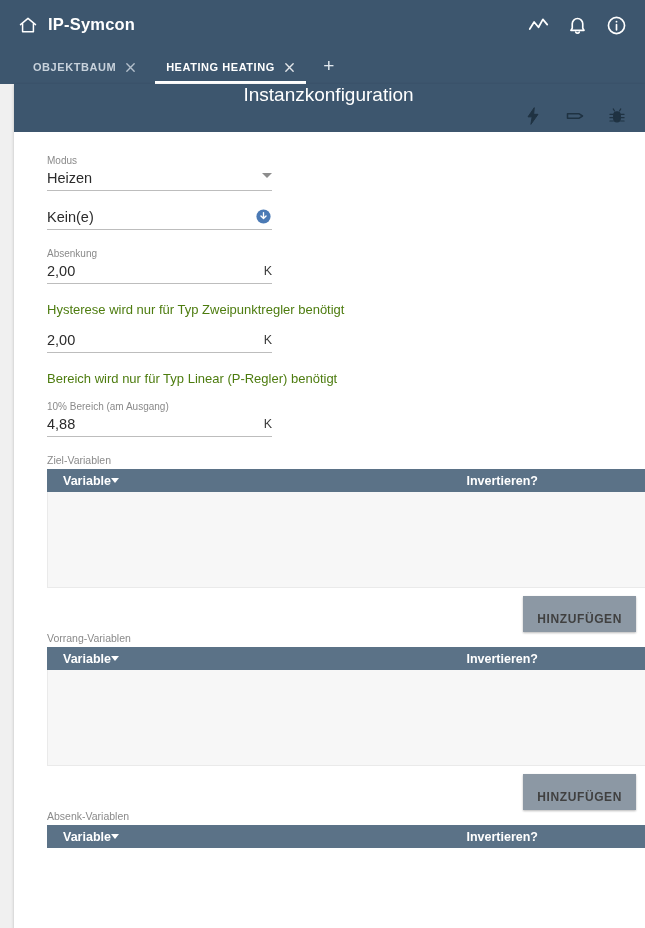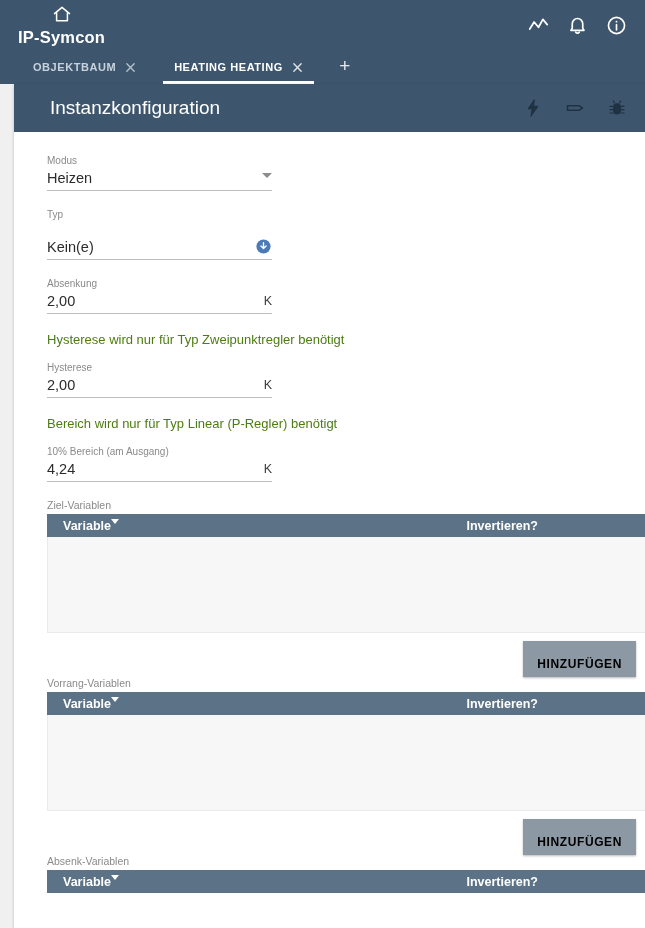--- a/index.html
+++ b/index.html
@@ -21,24 +21,22 @@
   .topbar {
     position: relative;
     height: 50px;
     background: #3d566e;
     display: flex;
     align-items: center;
     padding: 0 18px;
   }
   .brand {
     display: flex;
-    align-items: center;
-    gap: 4px;
+    gap: 10px;
     color: #ffffff;
-    flex-direction: column;
   }
   .brand-logo { width: 20px; height: 20px; display: block; }
   .brand-title {
     font-size: 16.5px;
     font-weight: bold;
     letter-spacing: .2px;
     color: #ffffff;
   }
   .topbar-right {
     margin-left: auto;
@@ -48,21 +46,21 @@
   }
   .topbar-right .tb-icon { width: 21px; height: 21px; display: block; cursor: pointer; }
 
   
   .tabstrip {
     height: 34px;
     background: #3d566e;
     display: flex;
     align-items: flex-end;
     padding-left: 22px;
-    gap: 16px;
+    gap: 8px;
   }
   .tab {
     display: flex;
     align-items: center;
     gap: 9px;
     height: 34px;
     padding: 0 11px;
     color: #c8d2dc;
     font-size: 11px;
     font-weight: bold;
@@ -96,22 +94,23 @@
     width: 631px;
     min-height: 860px;
     background: #ffffff;
     box-shadow: 0 1px 3px rgba(0,0,0,.22);
   }
   .card-header {
     height: 48px;
     background: #3d566e;
     display: flex;
     align-items: center;
-    padding: 0 18px 0 36px;
+    padding: 0 18px 0 16px;
     position: relative;
+    flex-direction: column;
   }
   .card-title {
     color: #ffffff;
     font-size: 19px;
     font-weight: normal;
   }
   .card-header-icons {
     margin-left: auto;
     display: flex;
     align-items: center;
@@ -185,21 +184,21 @@
   .tbl-head {
     height: 23px;
     background: #5b7287;
     display: flex;
     align-items: center;
     color: #ffffff;
     font-size: 12.5px;
     font-weight: bold;
     padding: 0 12px 0 16px;
   }
-  .th-variable { display: flex; gap: 0; }
+  .th-variable { display: flex; align-items: center; gap: 0; }
   .th-caret {
     width: 0; height: 0;
     border-left: 4.5px solid transparent;
     border-right: 4.5px solid transparent;
     border-top: 5px solid #ffffff;
   }
   .th-invert { margin-left: auto; padding-right: 98px; }
   .tbl-body {
     height: 96px;
     background: #f7f7f7;
@@ -207,21 +206,21 @@
     border-top: 0;
   }
   .tbl-footer {
     display: flex;
     justify-content: flex-end;
     padding: 8px 12px 0 0;
     height: 44px;
   }
   .btn-add {
     background: #8c98a4;
-    color: #000000;
+    color: #404040;
     font-size: 12px;
     font-weight: bold;
     letter-spacing: .6px;
     border: 0;
     padding: 16px 14px;
     box-shadow: 0 1px 2px rgba(0,0,0,.28);
     cursor: pointer;
     font-family: "Liberation Sans", sans-serif;
   }
 </style>
@@ -309,21 +308,20 @@
 
       <div class="field">
         <div class="field-label">Modus</div>
         <div class="field-row">
           <span class="field-value">Heizen</span>
           <span class="caret"></span>
         </div>
       </div>
 
       <div class="field">
-        <div class="field-label">Typ</div>
       </div>
 
       <div class="field">
         <div class="field-row">
           <span class="field-value">Kein(e)</span>
           <span class="dl-icon">
             <svg viewBox="0 0 24 24" width="17" height="17">
               <circle cx="12" cy="12" r="10" fill="#4b7ab5"></circle>
               <path d="M12 6.5v8M8.4 11.2 12 14.8l3.6-3.6" fill="none" stroke="#ffffff" stroke-width="1.9" stroke-linecap="round" stroke-linejoin="round"></path>
             </svg>
@@ -335,33 +333,32 @@
         <div class="field-label">Absenkung</div>
         <div class="field-row">
           <span class="field-value">2,00</span>
           <span class="field-unit">K</span>
         </div>
       </div>
 
       <div class="note">Hysterese wird nur für Typ Zweipunktregler benötigt</div>
 
       <div class="field">
-        <div class="field-label">Hysterese</div>
         <div class="field-row">
           <span class="field-value">2,00</span>
           <span class="field-unit">K</span>
         </div>
       </div>
 
       <div class="note">Bereich wird nur für Typ Linear (P-Regler) benötigt</div>
 
       <div class="field">
         <div class="field-label">10% Bereich (am Ausgang)</div>
         <div class="field-row">
-          <span class="field-value">4,24</span>
+          <span class="field-value">4,88</span>
           <span class="field-unit">K</span>
         </div>
       </div>
 
       <div class="table-block">
         <div class="table-caption">Ziel-Variablen</div>
         <div class="tbl">
           <div class="tbl-head">
             <span class="th-variable">
               <span>Variable</span>

